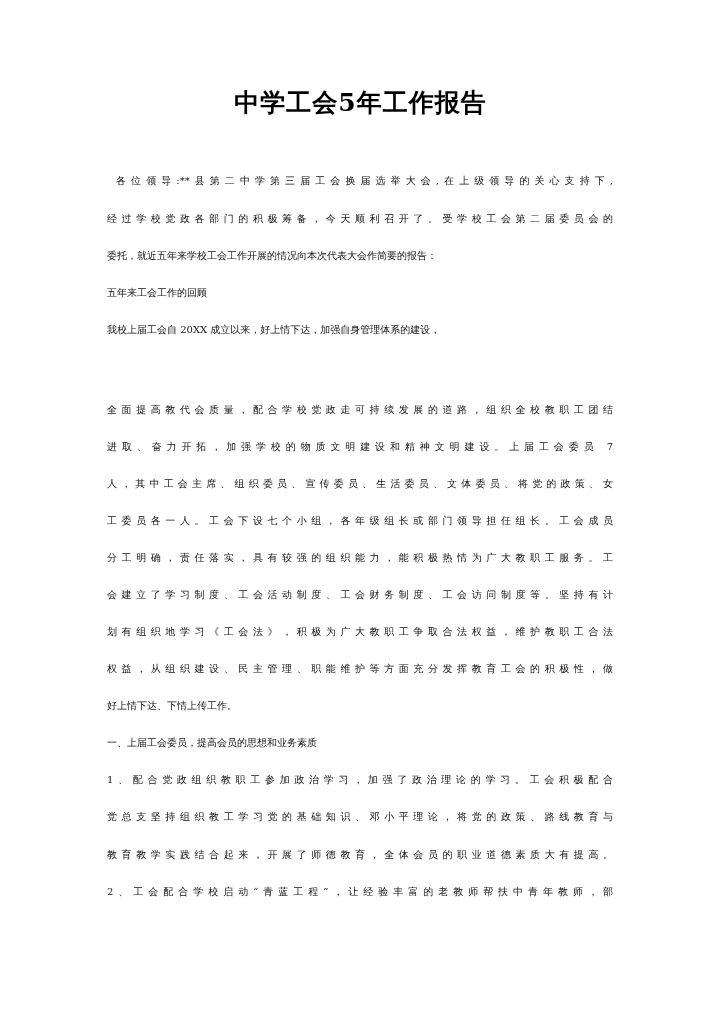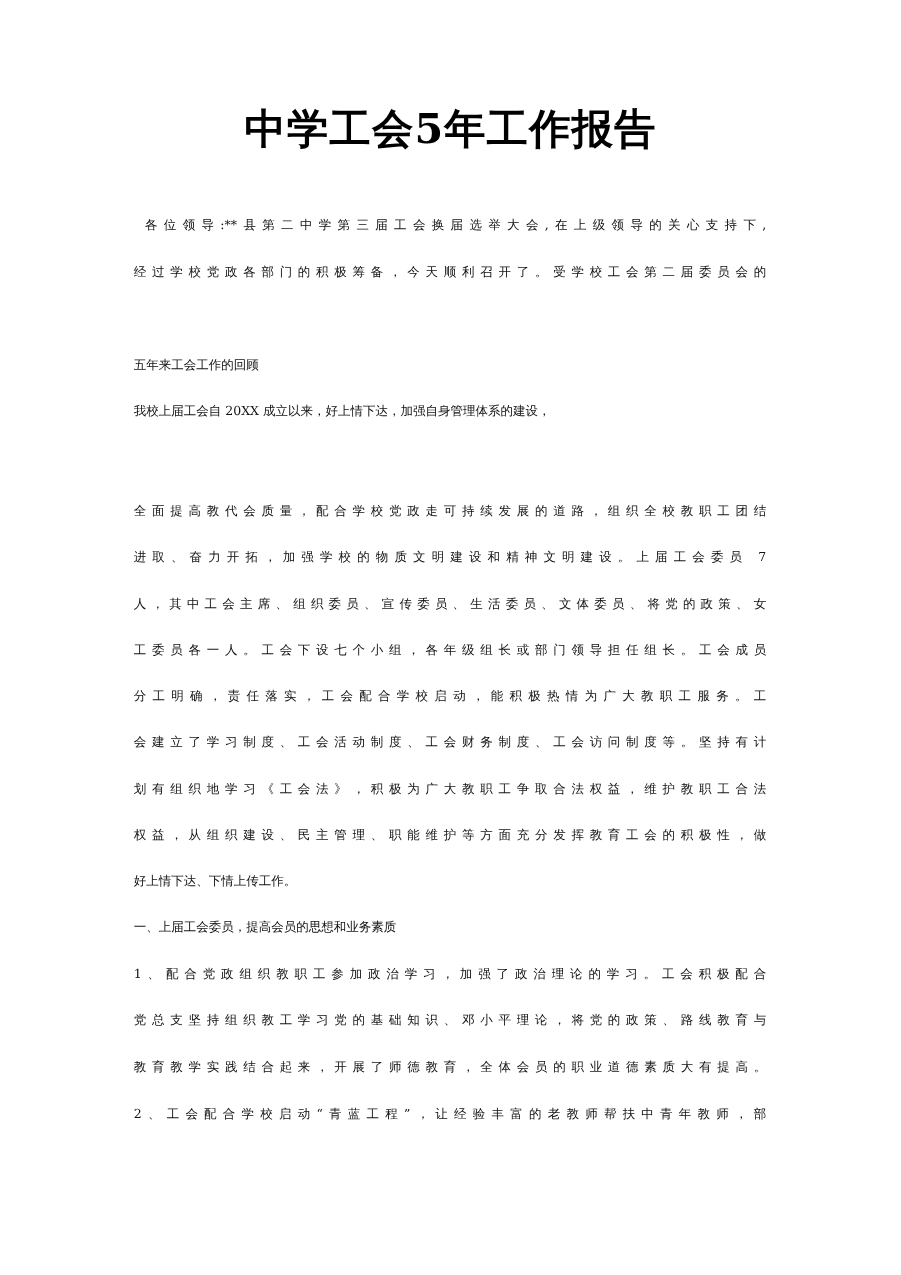--- a/index.html
+++ b/index.html
@@ -21,21 +21,21 @@
       width: 721px;
       height: 1020px;
       background: #ffffff;
     }
     .title {
       position: absolute;
       left: 0;
       top: 86px;
       width: 721px;
       text-align: center;
-      font-size: 33px;
+      font-size: 25px;
       font-weight: bold;
       letter-spacing: 1px;
       color: #000000;
       line-height: 34px;
       white-space: nowrap;
     }
     .line {
       position: absolute;
       left: 107px;
       width: 506px;
@@ -54,28 +54,29 @@
     }
   </style>
 </head>
 <body>
 
 <div class="page">
   <div class="title">中学工会5年工作报告</div>
 
   <div class="line justify indent" style="top:170px">各位领导:**县第二中学第三届工会换届选举大会,在上级领导的关心支持下,</div>
   <div class="line justify" style="top:208px">经过学校党政各部门的积极筹备，今天顺利召开了。受学校工会第二届委员会的</div>
+  <div class="line" style="top:245px">委托，就近五年来学校工会工作开展的情况向本次代表大会作简要的报告：</div>
   <div class="line" style="top:282px">五年来工会工作的回顾</div>
   <div class="line" style="top:319px">我校上届工会自 20XX 成立以来，好上情下达，加强自身管理体系的建设，</div>
 
   <div class="line justify" style="top:399px">全面提高教代会质量，配合学校党政走可持续发展的道路，组织全校教职工团结</div>
   <div class="line justify" style="top:436px">进取、奋力开拓，加强学校的物质文明建设和精神文明建设。上届工会委员 7</div>
   <div class="line justify" style="top:473px">人，其中工会主席、组织委员、宣传委员、生活委员、文体委员、将党的政策、女</div>
   <div class="line justify" style="top:510px">工委员各一人。工会下设七个小组，各年级组长或部门领导担任组长。工会成员</div>
-  <div class="line justify" style="top:547px">分工明确，责任落实，工会配合学校启动，能积极热情为广大教职工服务。工</div>
+  <div class="line justify" style="top:547px">分工明确，责任落实，具有较强的组织能力，能积极热情为广大教职工服务。工</div>
   <div class="line justify" style="top:584px">会建立了学习制度、工会活动制度、工会财务制度、工会访问制度等。坚持有计</div>
   <div class="line justify" style="top:621px">划有组织地学习《工会法》，积极为广大教职工争取合法权益，维护教职工合法</div>
   <div class="line justify" style="top:658px">权益，从组织建设、民主管理、职能维护等方面充分发挥教育工会的积极性，做</div>
   <div class="line" style="top:695px">好上情下达、下情上传工作。</div>
   <div class="line" style="top:732px">一、上届工会委员，提高会员的思想和业务素质</div>
   <div class="line justify" style="top:769px">1、配合党政组织教职工参加政治学习，加强了政治理论的学习。工会积极配合</div>
   <div class="line justify" style="top:806px">党总支坚持组织教工学习党的基础知识、邓小平理论，将党的政策、路线教育与</div>
   <div class="line justify" style="top:844px">教育教学实践结合起来，开展了师德教育，全体会员的职业道德素质大有提高。</div>
   <div class="line justify" style="top:881px">2、工会配合学校启动“青蓝工程”，让经验丰富的老教师帮扶中青年教师，部</div>
 </div>

